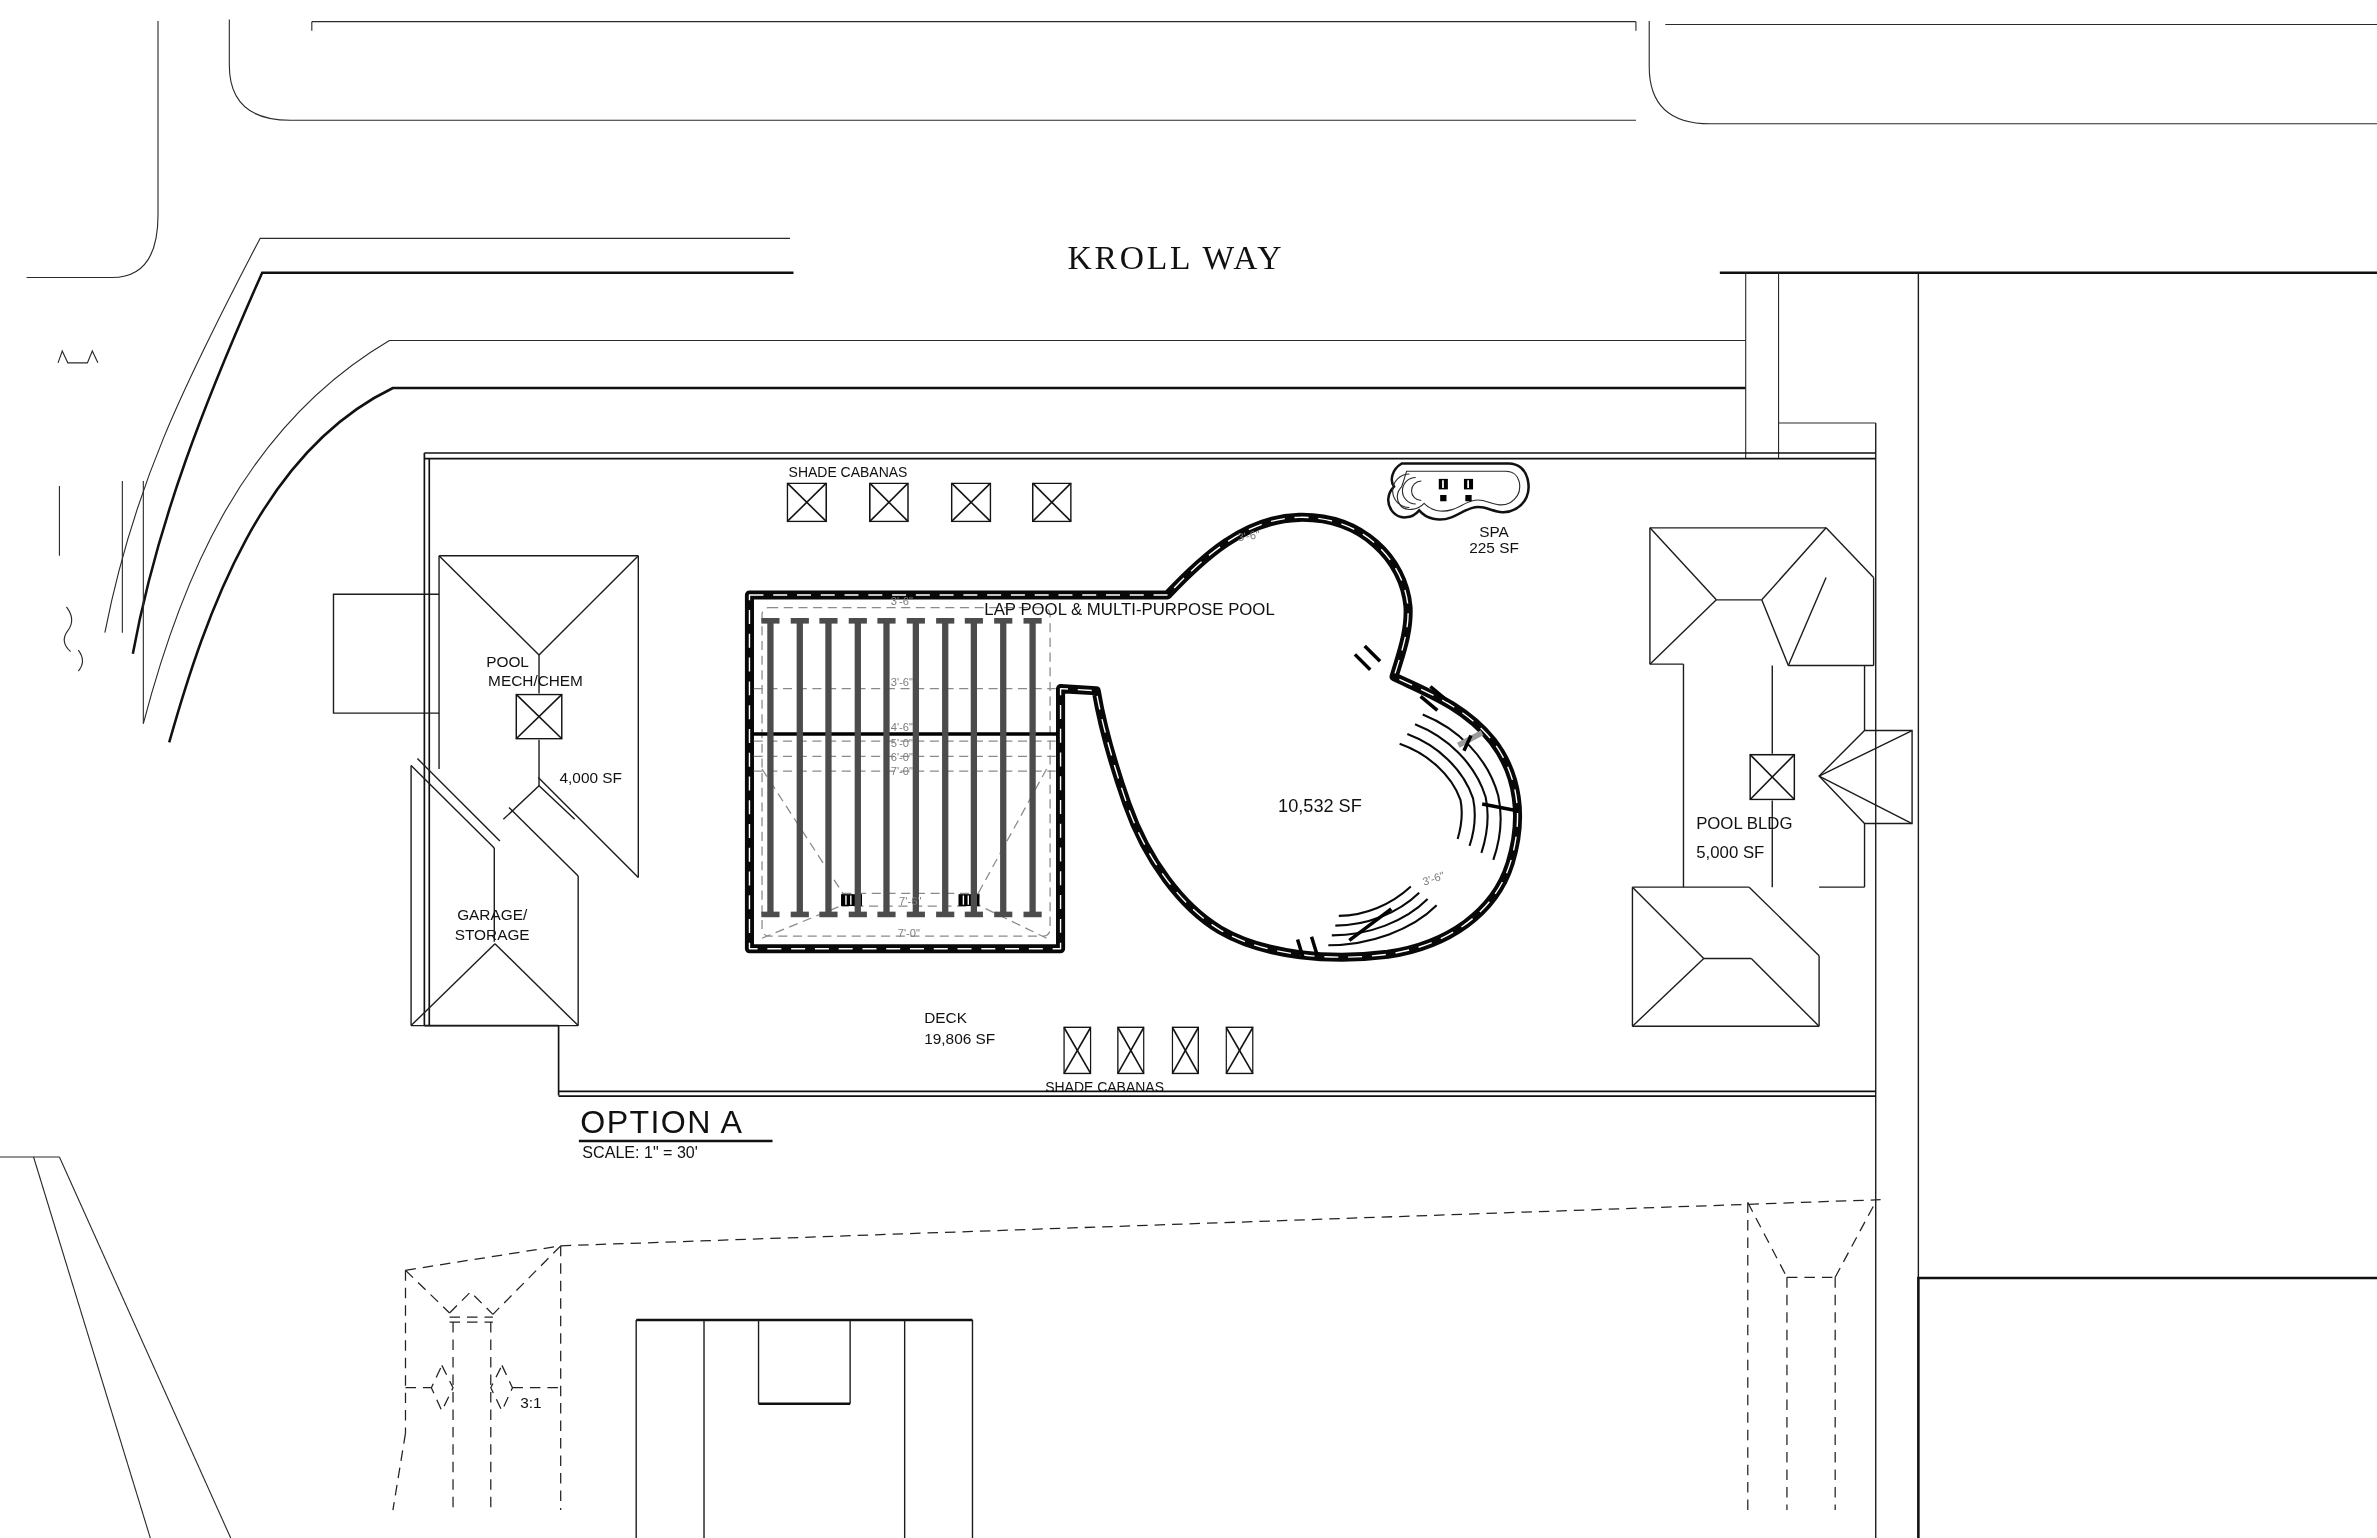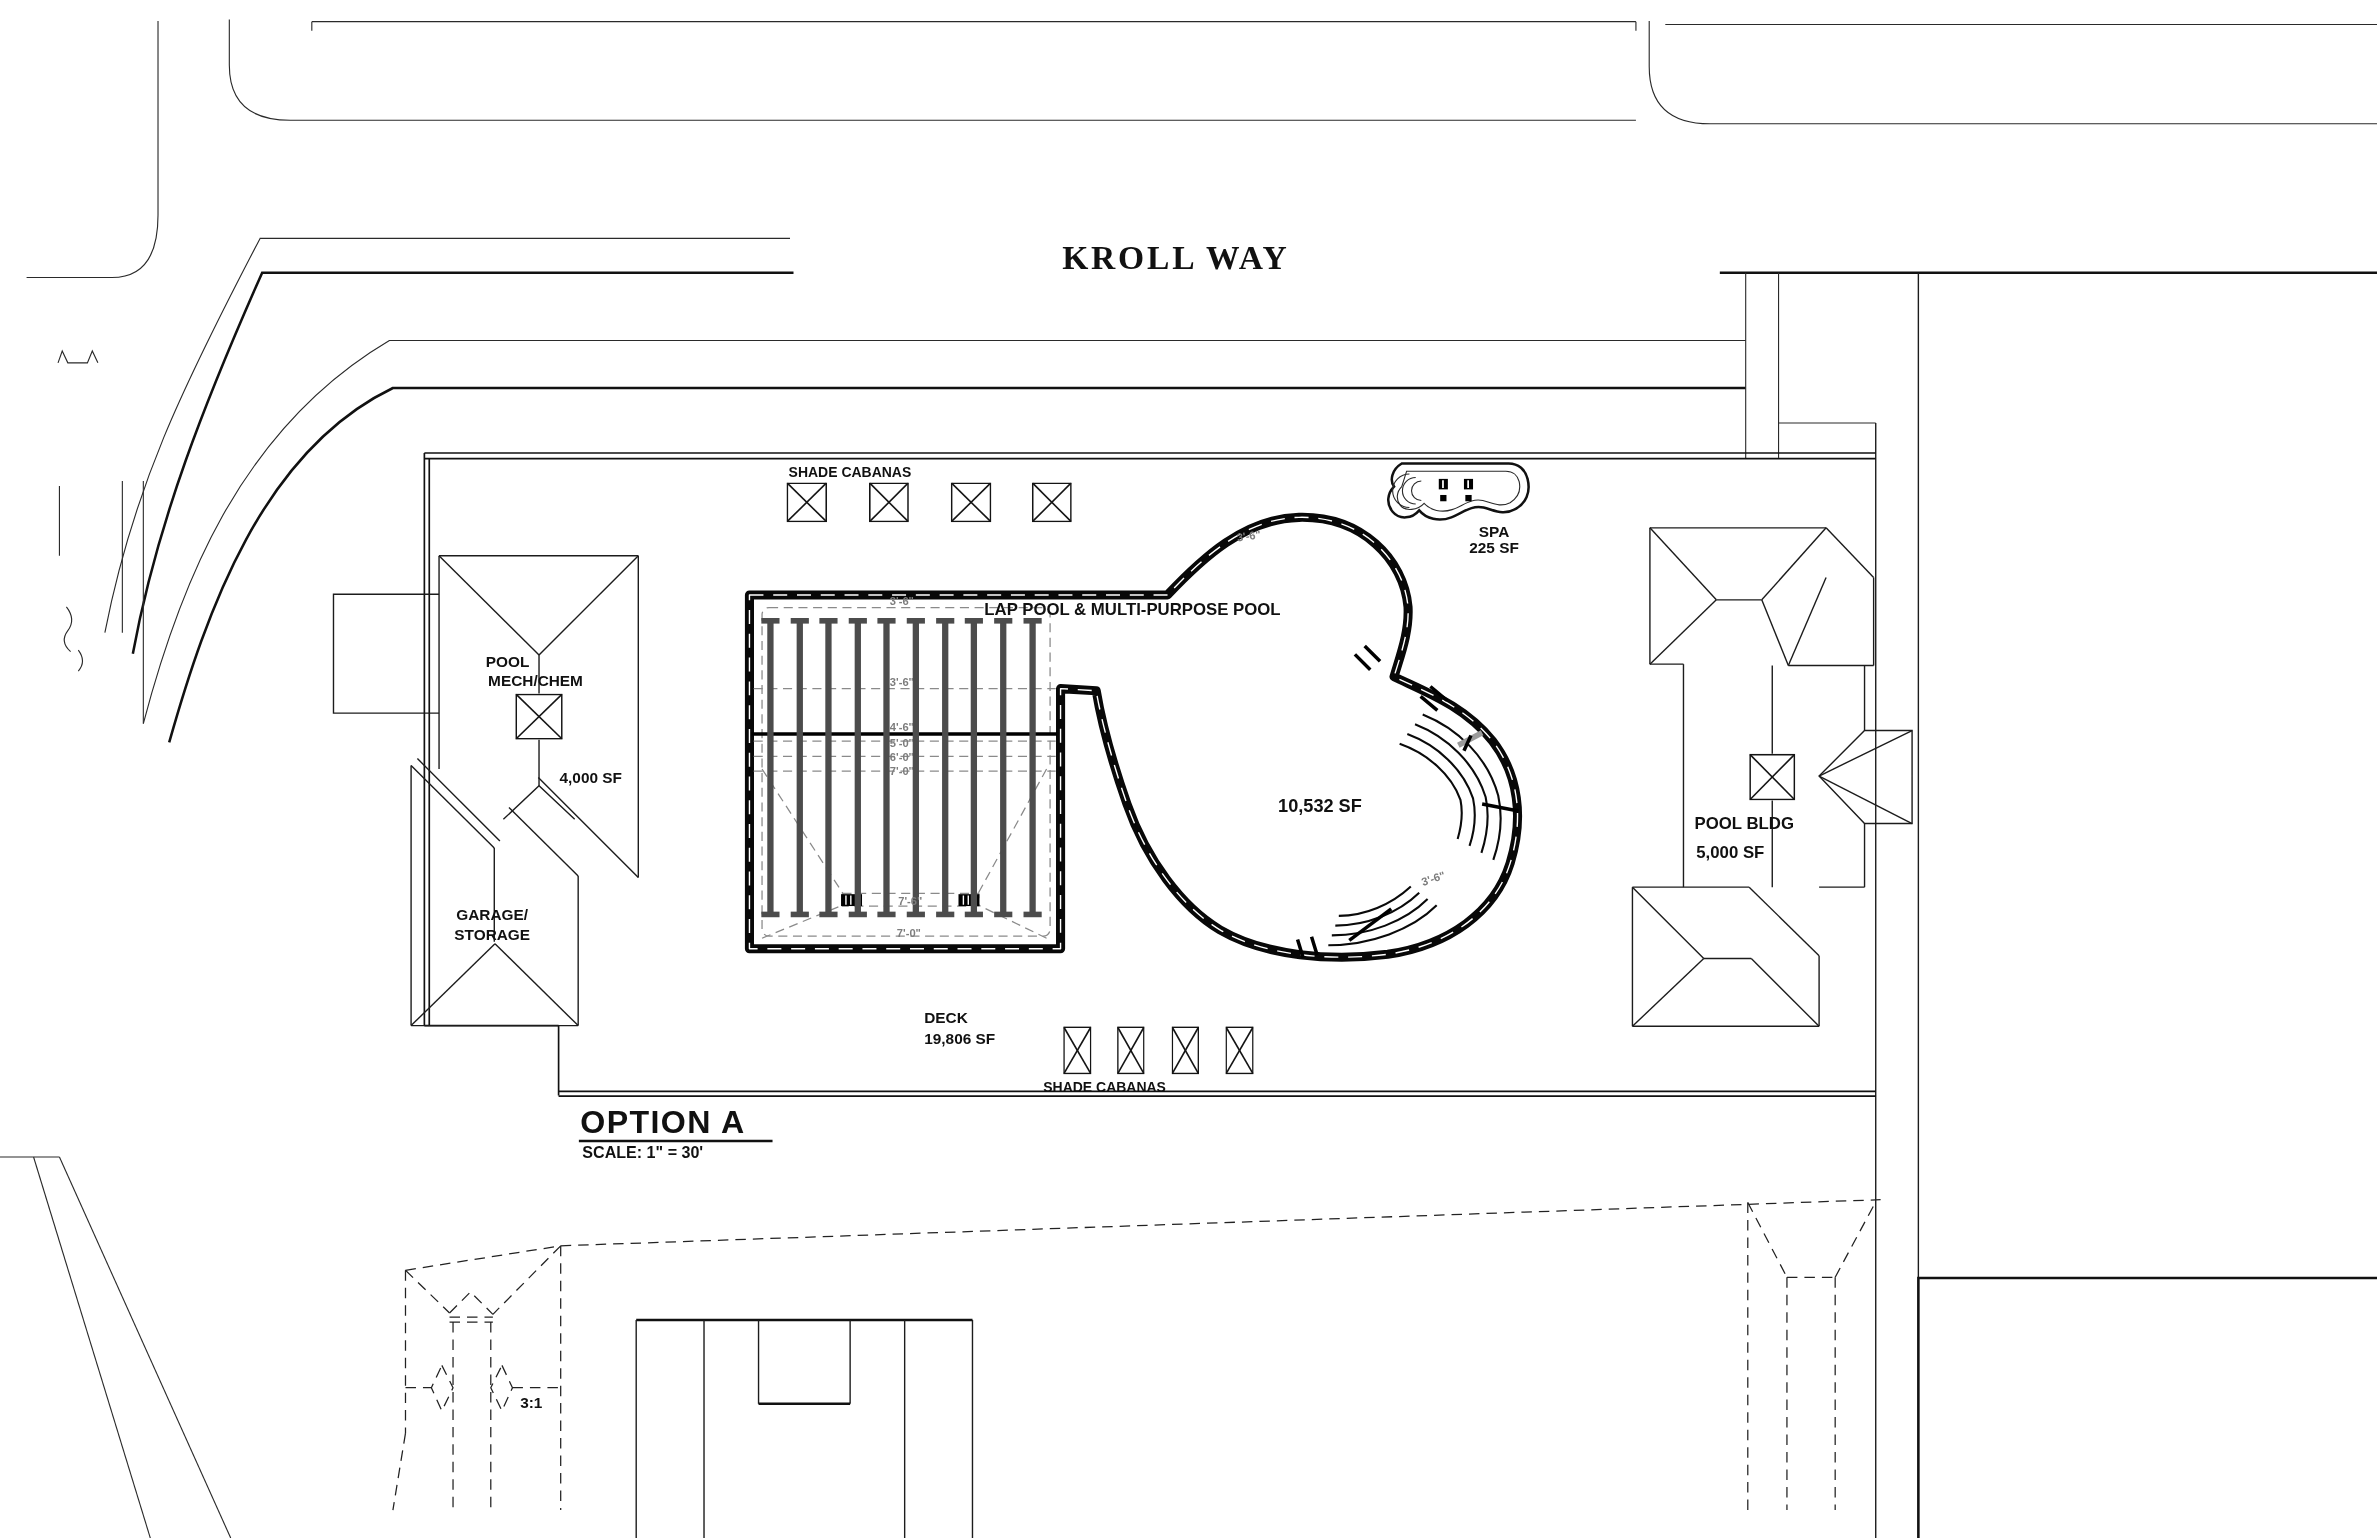--- a/index.html
+++ b/index.html
@@ -1,17 +1,17 @@
 <!DOCTYPE html>
 <html style="font-size:11.2px"><head>
 <meta charset="utf-8">
 <style>
   html,body{margin:0;padding:0;background:#ffffff;}
   body{font-family:"Liberation Sans", sans-serif;}
-  .plan-wrap{width:100%;background:#fff;font-weight:bold;}
+  .plan-wrap{width:100%;background:#fff;}
   svg{display:block;width:100%;height:auto;background:#fff;}
 
   
   .ln      {stroke:#1c1c1c;stroke-width:2;fill:none;}
   .ln-thin {stroke:#2a2a2a;stroke-width:1.6;fill:none;}
   .ln-thick{stroke:#111;stroke-width:3.6;fill:none;}
   .dbl     {stroke:#111;stroke-width:2.4;fill:none;}
   .dash    {stroke:#222;stroke-width:1.8;fill:none;stroke-dasharray:15 10;}
   .gdash   {stroke:#8a8a8a;stroke-width:1.8;fill:none;stroke-dasharray:13 8;}
   .wall    {stroke:#080808;stroke-width:13;fill:none;stroke-linejoin:round;}

